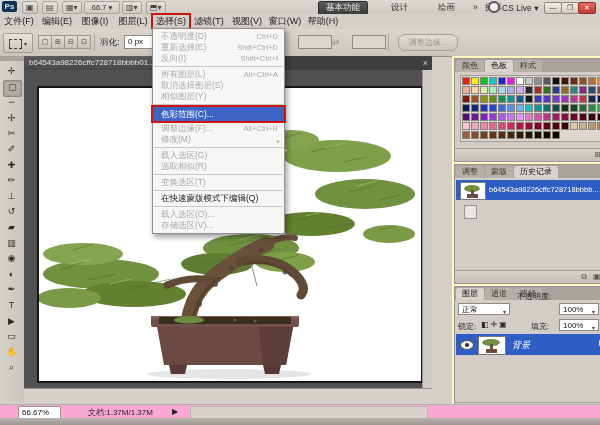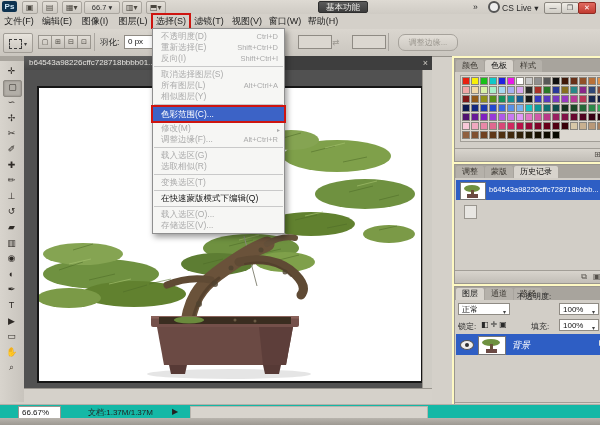--- a/index.html
+++ b/index.html
@@ -6,21 +6,21 @@
   body{width:600px;height:425px;position:relative;overflow:hidden;
        font-family:"Liberation Sans","DejaVu Sans",sans-serif;
        background:#d4d0c9;font-size:9px;color:#1c1c1c;-webkit-font-smoothing:antialiased;}
   .abs{position:absolute;}
   
   #appbar{left:0;top:0;width:600px;height:14px;background:linear-gradient(#dedad3,#cfcbc4);border-bottom:1px solid #b3afa8;}
   .ps-logo{left:2px;top:1px;width:15px;height:11px;background:#0d3250;color:#cfe6f5;font-size:8px;font-weight:bold;text-align:center;line-height:11px;border-radius:2px;}
   .bar-ico{top:1px;height:11px;color:#4a463f;font-size:8px;line-height:11px;padding:0 3px;border:1px solid transparent;}
   .bar-ico.box{border-color:#a9a59e;background:linear-gradient(#e4e0d9,#cdc9c2);border-radius:2px;}
   .zoom-lvl{left:84px;top:1px;width:34px;height:11px;background:linear-gradient(#e4e0d9,#cdc9c2);border:1px solid #a9a59e;border-radius:2px;font-size:7.5px;line-height:11px;text-align:center;color:#333;}
-  #ws-buttons{left:318px;top:1px;height:12px;display:flex;gap:2px;flex-direction:column;}
+  #ws-buttons{left:318px;top:1px;height:12px;display:flex;gap:16px;}
   .ws-btn{height:12px;line-height:12px;padding:0 7px;font-size:8.5px;color:#2a2a2a;border-radius:2px;}
   .ws-btn.active{background:linear-gradient(#5a5a5a,#3c3c3c);color:#eceae6;border:1px solid #2e2e2e;line-height:10px;}
   .cs-live{left:488px;top:1px;height:12px;line-height:12px;font-size:8.5px;color:#2a2a2a;}
   .cs-dot{display:inline-block;width:8px;height:8px;border:2px solid #555;border-radius:50%;vertical-align:-2px;margin-right:2px;background:#eee;}
   .winbtn{top:2px;width:16px;height:10px;border:1px solid #8a867f;background:linear-gradient(#f0ede7,#cfccc5);font-size:7px;line-height:9px;text-align:center;color:#444;border-radius:2px;}
   .winbtn.close{background:linear-gradient(#e06a5f,#c23b31);color:#fff;border-color:#8f2b23;}
   
   #menubar{left:0;top:14px;width:600px;height:15px;background:#d4d0c9;border-bottom:1px solid #bab6af;display:flex;}
   .mb-item{width:38px;text-align:center;line-height:15px;font-size:9px;color:#1c1c1c;position:relative;}
   .mb-item.hl{outline:2px solid #ce1510;outline-offset:-1px;background:#d4d0c9;}
@@ -78,21 +78,21 @@
   
   #selmenu{left:152px;top:28px;width:131px;background:#f6f6f4;border:1px solid #8f8f8f;box-shadow:2px 3px 6px rgba(0,0,0,.4);z-index:50;padding:2px 0;}
   .mi{height:11px;line-height:11px;font-size:8.5px;padding:0 14px 0 8px;position:relative;white-space:nowrap;}
   .mi .sc{position:absolute;right:6px;font-size:7.5px;}
   .mi.dis{color:#ababab;}
   .mi.en{color:#151515;}
   .mi.hl{background:#3c63c6;color:#fff;height:14px;line-height:14px;box-shadow:0 0 0 2px #ce1510;margin:2px 0;}
   .msep{height:1px;background:#c9c9c9;margin:2px 1px;}
   .sub-arr{position:absolute;right:4px;top:2px;font-size:6px;}
   
-  #statusbar{left:0;top:404px;width:600px;height:14px;background:#14b8a6;border-top:1px solid #b3afa8;}
+  #statusbar{left:0;top:404px;width:600px;height:14px;background:#f9a8d4;border-top:1px solid #b3afa8;}
   .st-zoom{left:18px;top:1px;width:38px;height:11px;background:#fff;border:1px solid #9a968f;font-size:8px;line-height:11px;padding-left:3px;color:#111;}
   .st-doc{left:88px;top:2px;font-size:8px;color:#222;}
   .st-arr{left:172px;top:2px;font-size:8px;color:#222;}
   .st-field{left:190px;top:1px;width:236px;height:11px;background:#d8d4cd;border:1px solid #b8b4ad;}
   #bottomstrip{left:0;top:418px;width:600px;height:7px;background:linear-gradient(#b8b4ad,#9d9992);}
 </style>
 </head>
 <body>
 
 <div id="appbar" class="abs">
@@ -433,27 +433,27 @@
       <span>∞</span><span>fx</span><span>◧</span><span>◑</span><span>▧</span><span>⊞</span><span>▯</span>
     </div>
   </div>
 </div>
 
 <div id="selmenu" class="abs">
     <div class="mi dis"><span>不透明度(D)</span><span class="sc">Ctrl+D</span></div>
     <div class="mi dis"><span>重新选择(E)</span><span class="sc">Shift+Ctrl+D</span></div>
     <div class="mi dis"><span>反向(I)</span><span class="sc">Shift+Ctrl+I</span></div>
     <div class="msep"></div>
+    <div class="mi dis"><span>所有图层(L)</span><span class="sc">Alt+Ctrl+A</span></div>
     <div class="mi dis"><span>取消选择图层(S)</span></div>
-    <div class="mi dis"><span>所有图层(L)</span><span class="sc">Alt+Ctrl+A</span></div>
     <div class="mi dis"><span>相似图层(Y)</span></div>
     <div class="msep"></div>
     <div class="mi hl"><span>色彩范围(C)...</span></div>
+    <div class="mi dis"><span>调整边缘(F)...</span><span class="sc">Alt+Ctrl+R</span></div>
     <div class="mi dis"><span>修改(M)</span><span class="sub-arr">▸</span></div>
-    <div class="mi dis"><span>调整边缘(F)...</span><span class="sc">Alt+Ctrl+R</span></div>
     <div class="msep"></div>
     <div class="mi dis"><span>载入选区(G)</span></div>
     <div class="mi dis"><span>选取相似(R)</span></div>
     <div class="msep"></div>
     <div class="mi dis"><span>变换选区(T)</span></div>
     <div class="msep"></div>
     <div class="mi en"><span>在快速蒙版模式下编辑(Q)</span></div>
     <div class="msep"></div>
     <div class="mi dis"><span>载入选区(O)...</span></div>
     <div class="mi dis"><span>存储选区(V)...</span></div>

